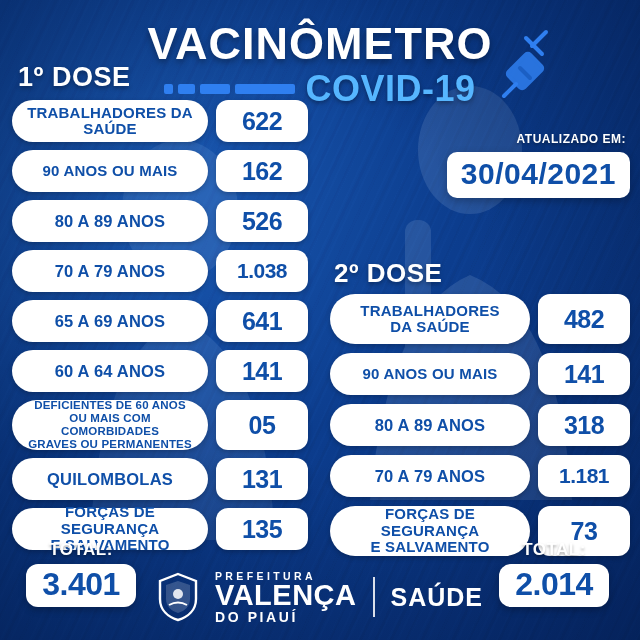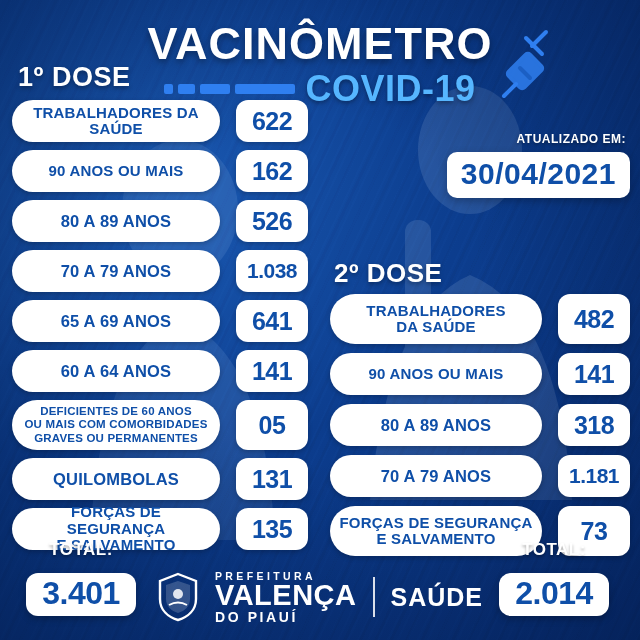--- a/index.html
+++ b/index.html
@@ -82,54 +82,54 @@
   .upd-box span{
     color:#0f4fa8;font-weight:bold;font-size:30px;letter-spacing:.5px;
   }
 
   
   .col{position:absolute;display:flex;flex-direction:column;}
   .colA{top:100px;left:12px;width:296px;gap:8px;}
   .colB{top:294px;left:330px;width:300px;gap:9px;}
 
   .row{
-    display:flex;align-items:stretch;gap:16px;height:42px;
+    display:flex;align-items:stretch;gap:8px;height:42px;
   }
   .row.tall{height:50px;}
   .pill{
     flex:1;background:#ffffff;border-radius:21px;
     display:flex;align-items:center;justify-content:center;
     text-align:center;
     box-shadow:0 2px 5px rgba(0,0,0,.22);
     padding:0 8px;
   }
   .row.tall .pill{border-radius:25px;}
   .pill span{
     color:#0f4fa8;font-weight:bold;font-size:15px;line-height:1.1;letter-spacing:.2px;
   }
   .pill.small span{font-size:11.5px;line-height:1.15;}
   .pill.big span{font-size:16.5px;}
   .num{
-    width:72px;background:#ffffff;border-radius:12px;
+    width:92px;background:#ffffff;border-radius:12px;
     display:flex;align-items:center;justify-content:center;
     box-shadow:0 2px 5px rgba(0,0,0,.22);
   }
   .num span{color:#0f4fa8;font-weight:bold;font-size:25px;letter-spacing:-.5px;}
   .num span.sm{font-size:21px;}
 
   
   .tot{position:absolute;text-align:center;}
   .totL{left:6px;top:540px;width:150px;}
   .totR{right:6px;top:540px;width:160px;}
   .tot .lab{
     color:#fff;font-weight:bold;font-size:17px;letter-spacing:.5px;
     text-shadow:0 2px 3px rgba(0,0,0,.35);
   }
   .tot .val{
-    margin-top:13px;background:#fff;border-radius:12px;
+    margin-top:4px;background:#fff;border-radius:12px;
     display:inline-block;padding:2px 16px 4px 16px;
     box-shadow:0 3px 7px rgba(0,0,0,.25);
   }
   .tot .val span{color:#0f4fa8;font-weight:bold;font-size:32px;letter-spacing:-.5px;}
 
   
   .footer{
     position:absolute;left:0;bottom:16px;width:640px;
     display:flex;align-items:center;justify-content:center;gap:16px;
   }

